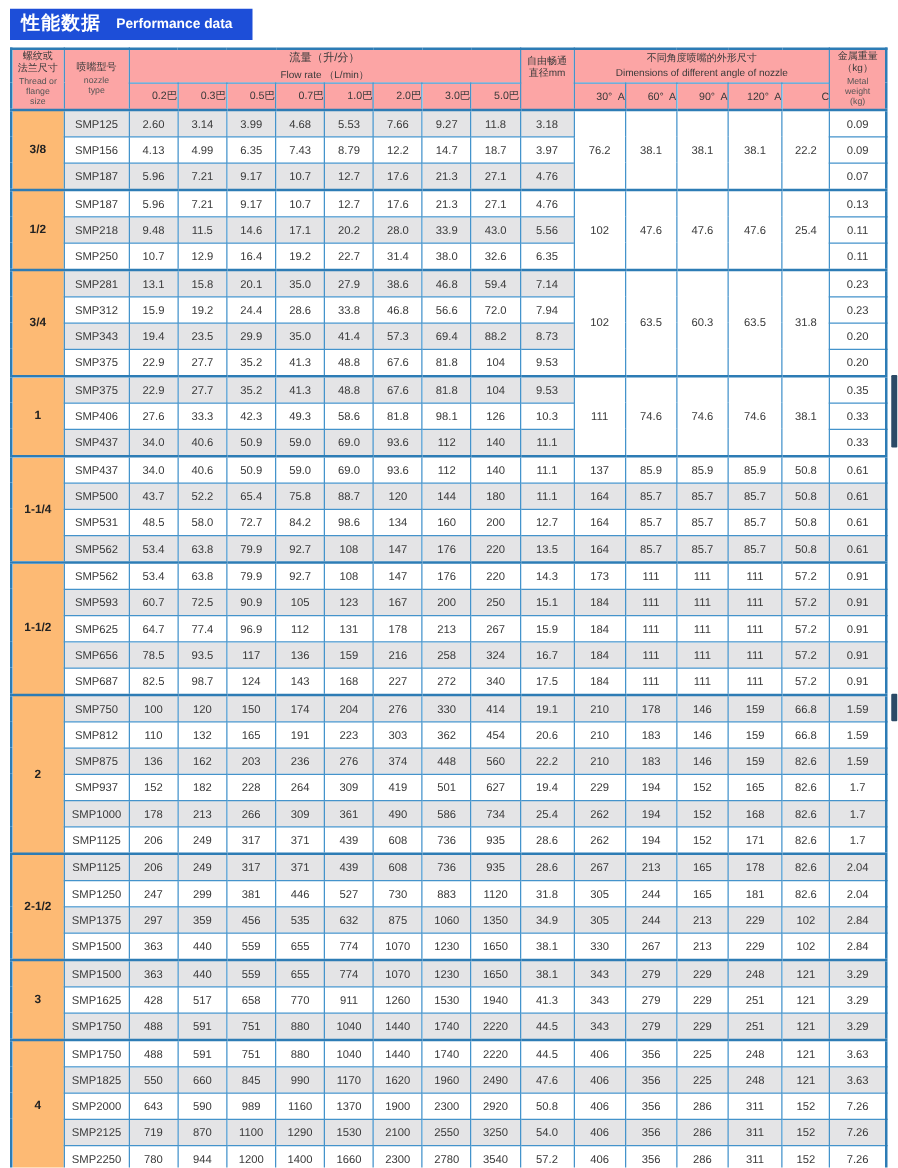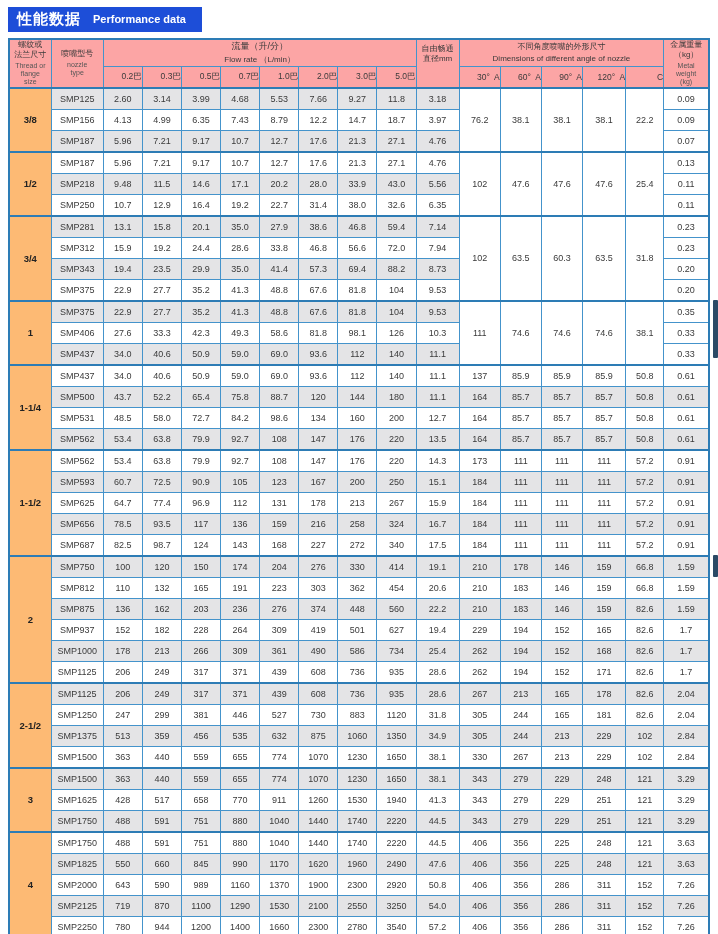--- a/index.html
+++ b/index.html
@@ -617,21 +617,21 @@
           <td>31.8</td>
           <td>305</td>
           <td>244</td>
           <td>165</td>
           <td>181</td>
           <td>82.6</td>
           <td>2.04</td>
         </tr>
         <tr>
           <td class="model-cell shade">SMP1375</td>
-          <td class="shade">513</td>
+          <td class="shade">297</td>
           <td class="shade">359</td>
           <td class="shade">456</td>
           <td class="shade">535</td>
           <td class="shade">632</td>
           <td class="shade">875</td>
           <td class="shade">1060</td>
           <td class="shade">1350</td>
           <td class="shade">34.9</td>
           <td class="shade">305</td>
           <td class="shade">244</td>

